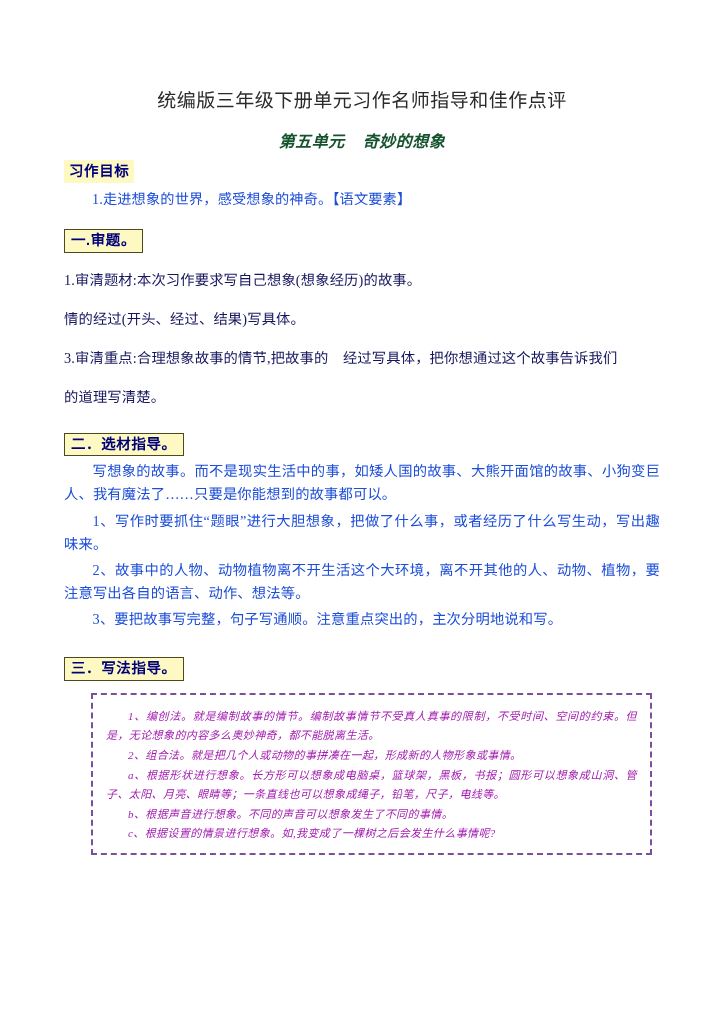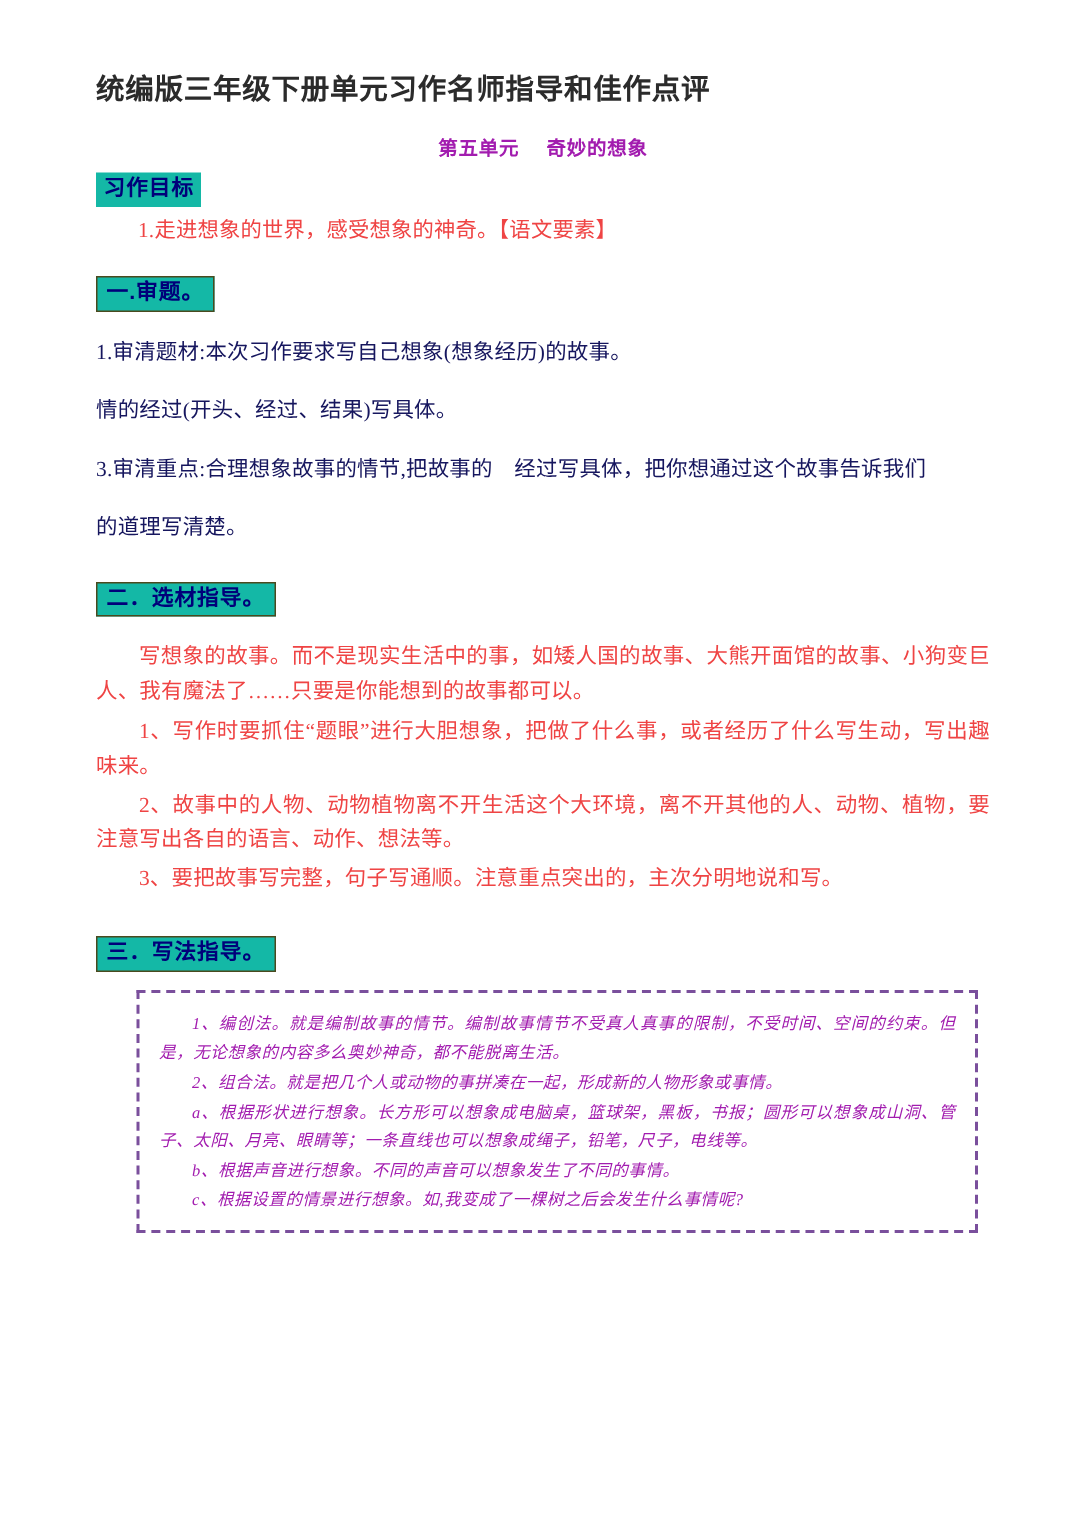--- a/index.html
+++ b/index.html
@@ -20,50 +20,51 @@
     position: relative;
     width: 724px;
     height: 1024px;
     background: #ffffff;
     box-sizing: border-box;
     padding: 0 64px;
   }
 
   
   .doc-title {
-    text-align: left;
+    text-align: center;
     font-family: "Liberation Sans", "DejaVu Sans", sans-serif;
     font-size: 19px;
-    font-weight: 700;
+    font-weight: 400;
     color: #2b2b2b;
     letter-spacing: 0.5px;
     margin: 0;
-    padding-top: 48px;
+    padding-top: 88px;
     line-height: 1.35;
   }
   .doc-subtitle {
     text-align: center;
     font-family: "Liberation Sans", "DejaVu Sans", sans-serif;
-    font-size: 13px;
+    font-size: 16px;
     font-weight: 700;
-    color: #a21caf;
+    color: #14532d;
     margin: 0;
     padding-top: 14px;
     letter-spacing: 0.5px;
+    font-style: italic;
   }
   .doc-subtitle .gap { display: inline-block; width: 18px; }
 
   
   .badge-row {
     margin: 0;
     line-height: 1;
   }
   .badge {
     display: inline-block;
-    background: #14b8a6;
+    background: #fef9c3;
     color: #00007a;
     font-family: "Liberation Sans", "DejaVu Sans", sans-serif;
     font-weight: 700;
     font-size: 14.5px;
     letter-spacing: 0.6px;
     padding: 3px 5px 4px 5px;
     line-height: 1.15;
   }
   .badge.bordered {
     border: 1px solid #4a4a1e;
@@ -72,33 +73,33 @@
 
   
   .para {
     margin: 0;
     font-size: 14.3px;
     line-height: 1.62;
     color: #1d1d3a;
     letter-spacing: 0.15px;
     text-align: justify;
   }
-  .para.ink-dark  { color: #ef4444; }
+  .para.ink-dark  { color: #1d4ed8; }
   .para.ink-navy  { color: #16165e; }
   .para.indent2   { text-indent: 2em; }
 
   .sec-goal   { margin-top: 8px; }
   .sec-goal .para { margin-left: 28px; margin-top: 5px; font-size: 14.2px; }
 
   .sec-shenti { margin-top: 18px; }
   .sec-shenti .body { margin-top: 9px; }
   .sec-shenti .para { margin-top: 16px; }
 
   .sec-xuancai { margin-top: 23px; }
-  .sec-xuancai .body { margin-top: 16px; }
+  .sec-xuancai .body { margin-top: 4px; }
   .sec-xuancai .para { margin-top: 3px; }
 
   .sec-xiefa { margin-top: 26px; }
 
   
   .dashed-box {
     margin-top: 12px;
     margin-left: 27px;
     margin-right: 8px;
     border: 2px dashed #7a4f9c;

